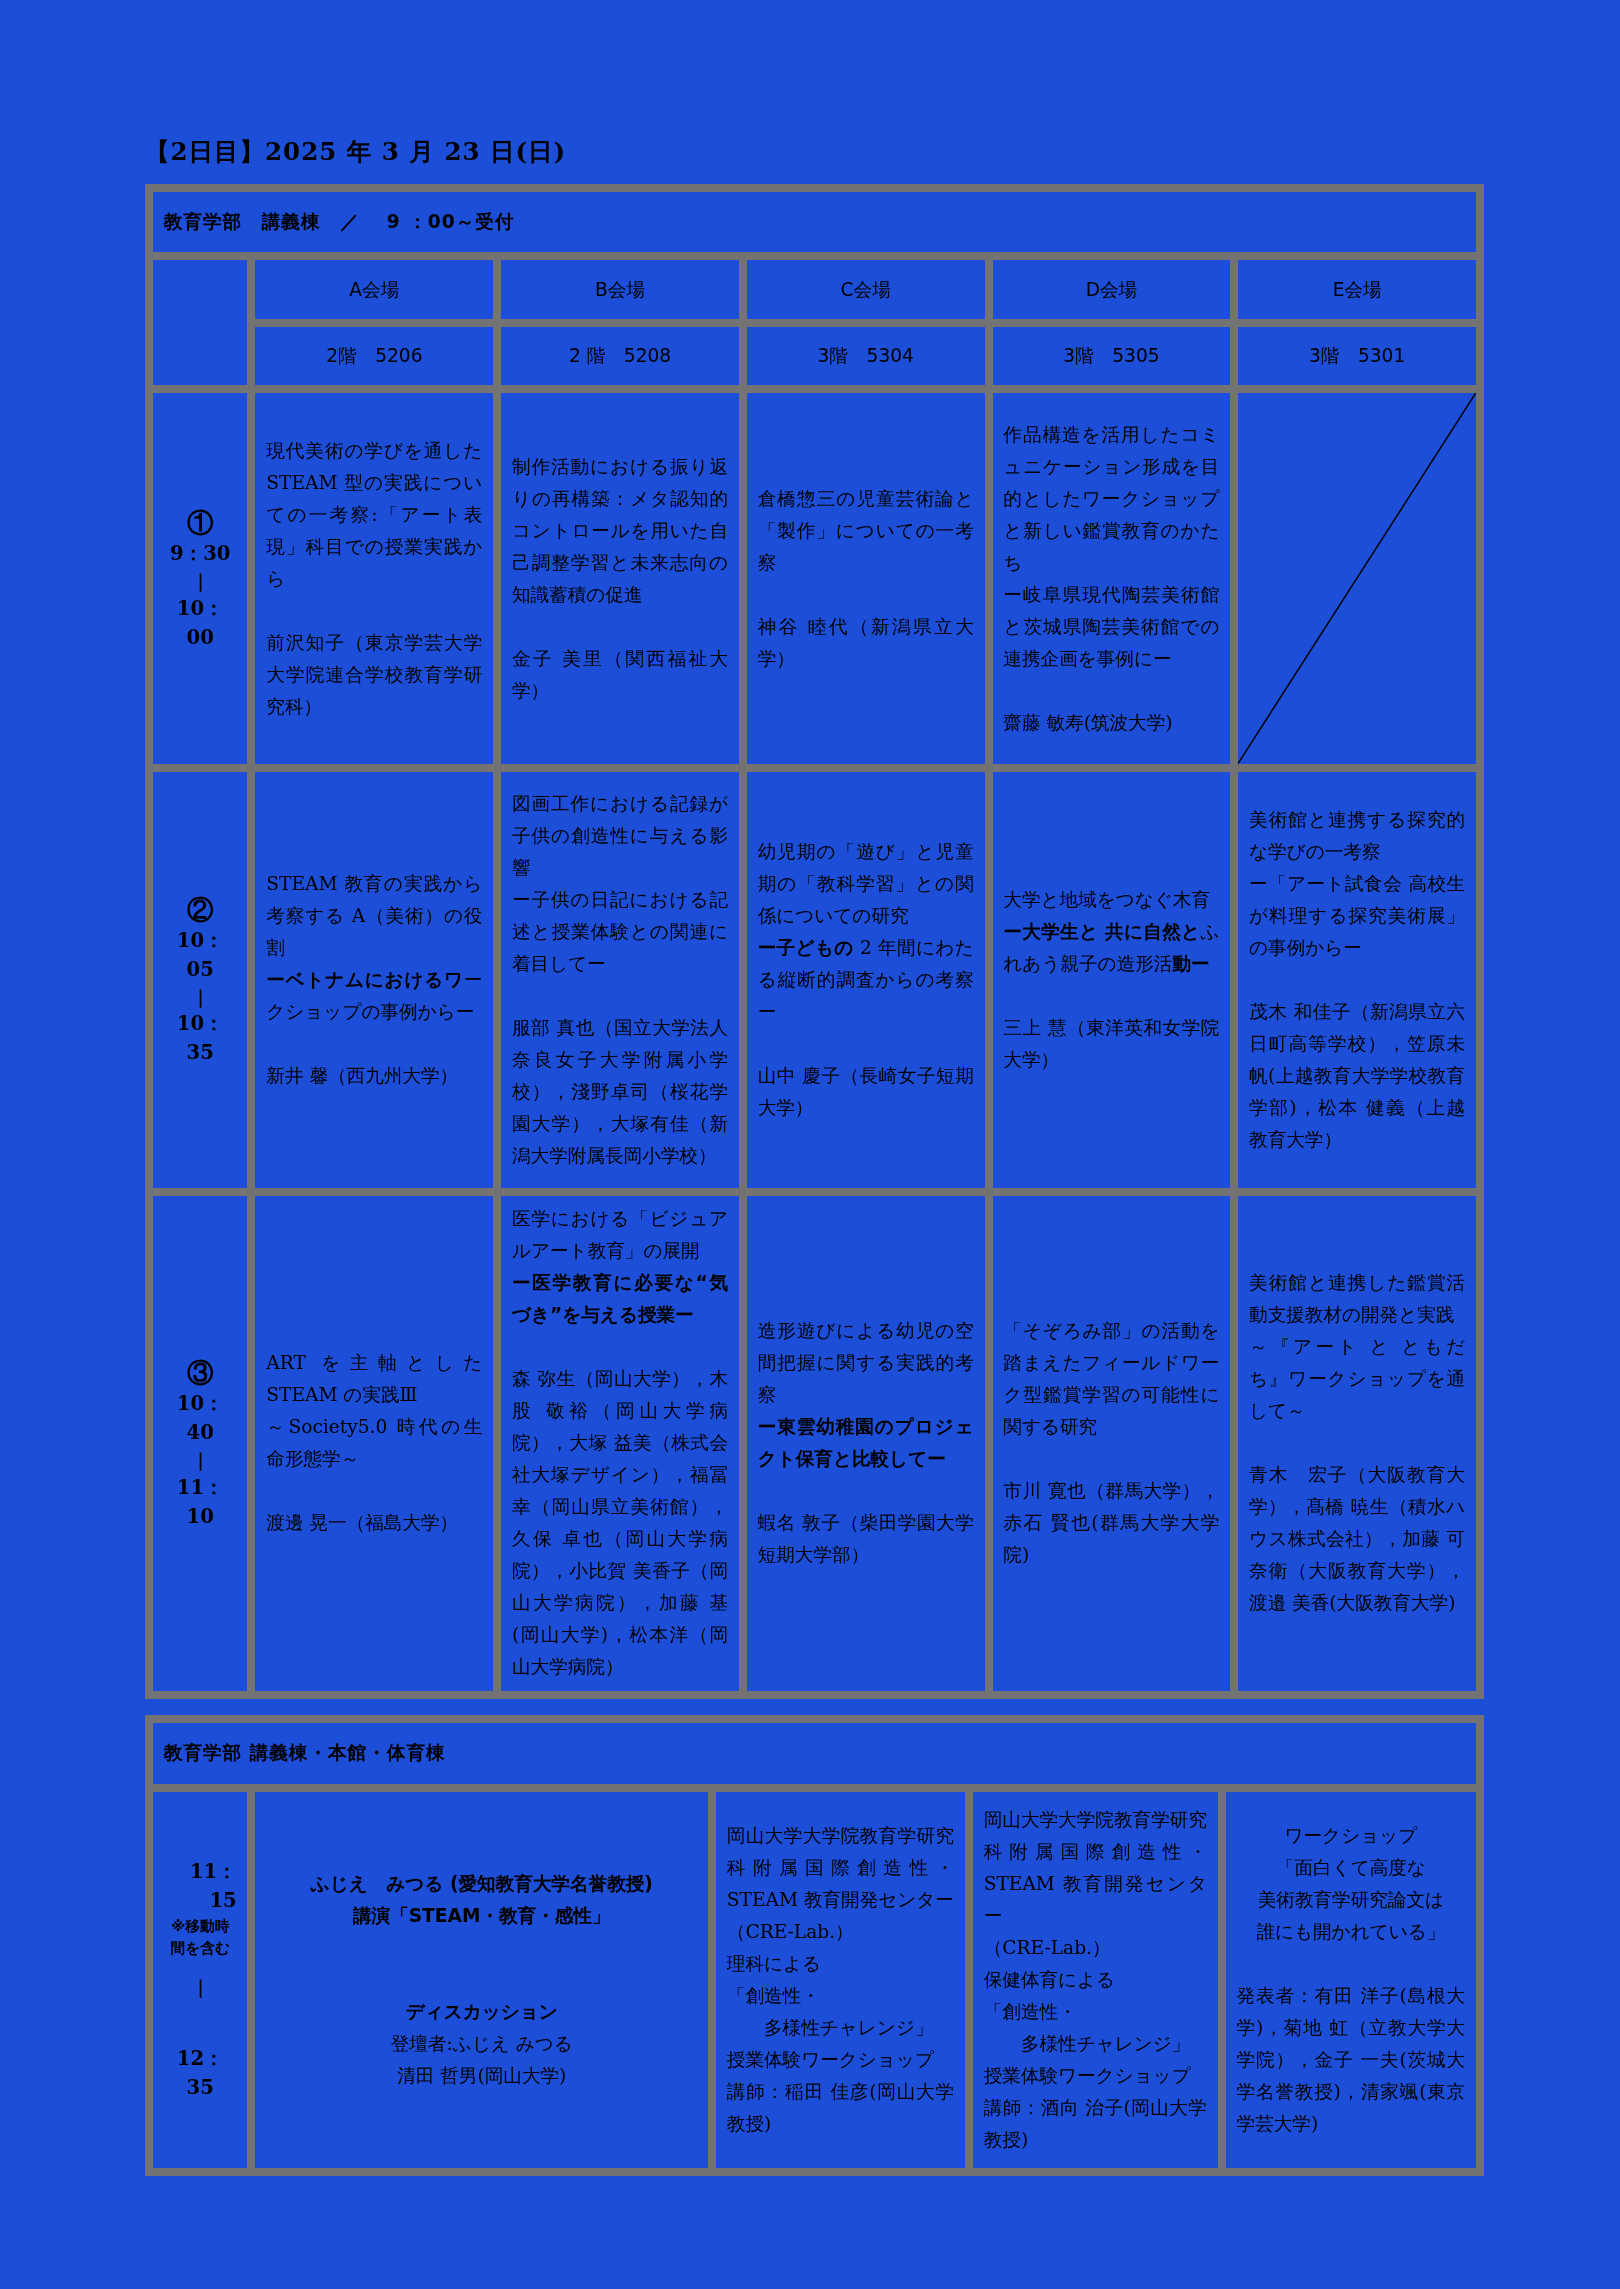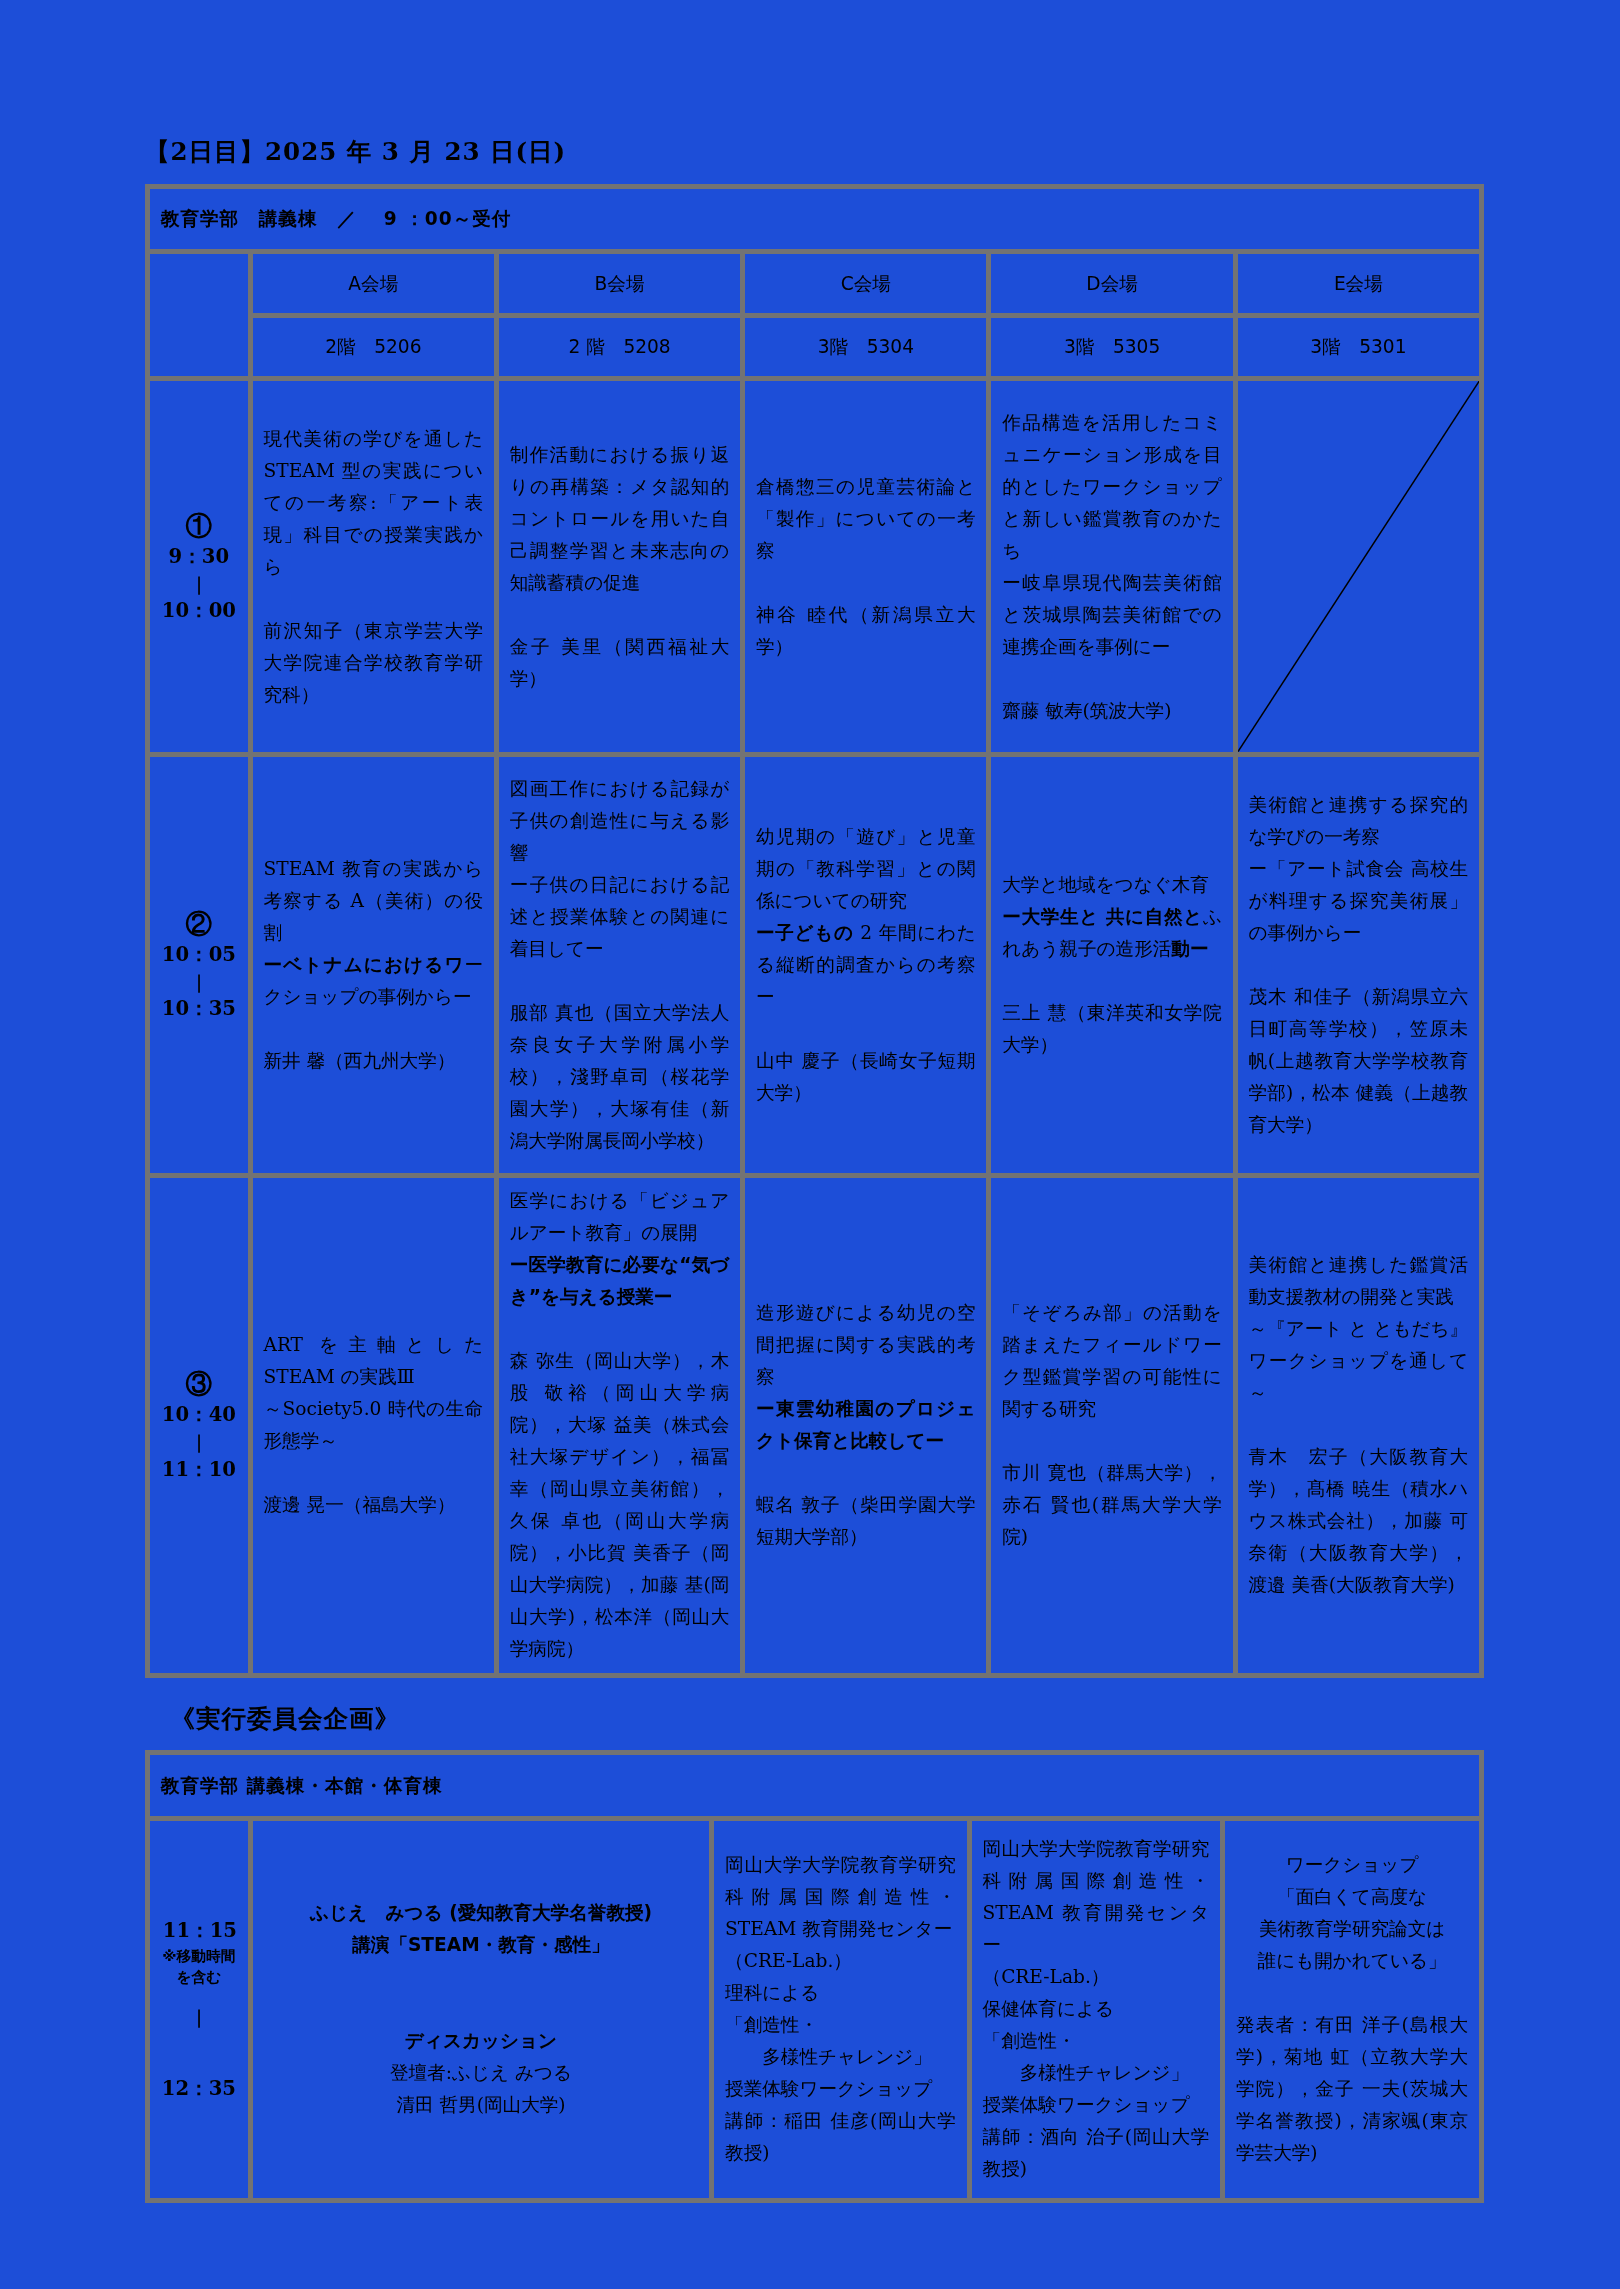--- a/index.html
+++ b/index.html
@@ -20,21 +20,21 @@
   }
   .section-heading{
     font-size:24.5px;font-weight:bold;margin:23.5px 0 13.7px 25.5px;letter-spacing:1px;
   }
   table.tbl{
     border-collapse:collapse;table-layout:fixed;width:100%;
     margin-top:15.7px;
     border:2.9px solid #000;
   }
   table.tbl td{
-    border:5px solid #737373;
+    border:8px solid #737373;
     vertical-align:middle;
     padding:7.8px 10.8px;
     font-size:18.6px;line-height:32px;
   }
   td.t-title{
     font-family:"DejaVu Sans","Liberation Sans",sans-serif;
     font-weight:bold;font-size:22.5px;line-height:25.5px;
     height:45px;padding:7.8px 13.7px;letter-spacing:1px;
   }
   td.hdr{
@@ -214,21 +214,20 @@
             <td class="sess">
               <div class="para"><span>美術館と連携した鑑賞活動支援教材の開発と実践</span></div>
               <div class="para"><span>～『アート と ともだち』ワークショップを通して～</span></div>
               <div class="para blank"><span></span></div>
               <div class="para"><span>青木　宏子（大阪教育大学），髙橋 暁生（積水ハウス株式会社），加藤 可奈衛（大阪教育大学），渡邉 美香(大阪教育大学)</span></div>
             </td>
           </tr>
         </tbody>
       </table>
 
-    <div class="section-heading">《実行委員会企画》</div>
 
     <table class="tbl" id="table2">
         <colgroup>
           <col style="width: 7.7%;">
           <col style="width: 34.6%;">
           <col style="width: 19.3%;">
           <col style="width: 19%;">
           <col style="width: 19.4%;">
         </colgroup>
         <tbody>

